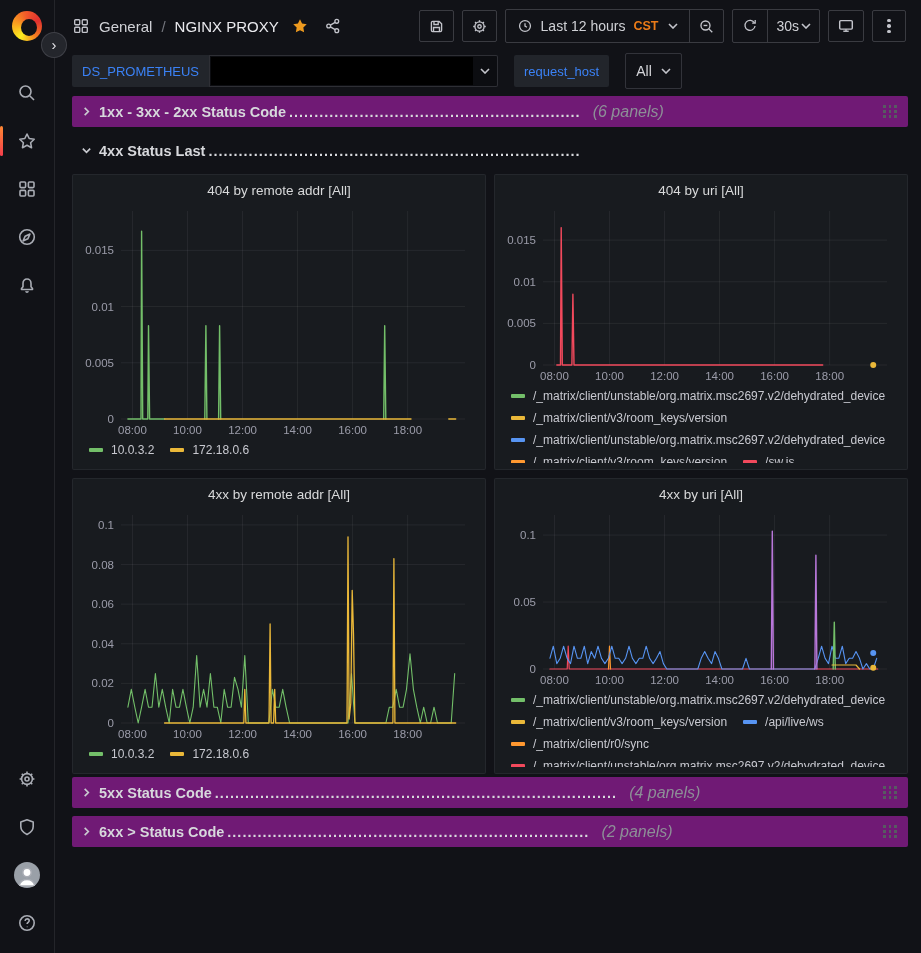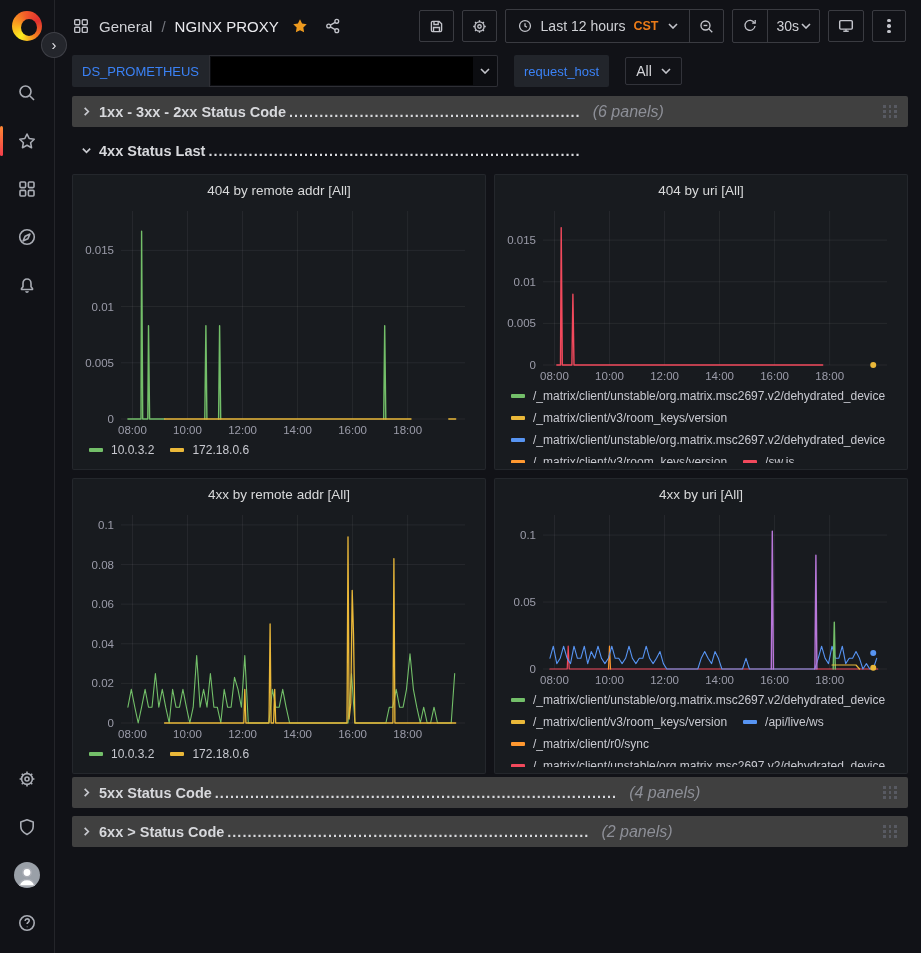--- a/index.html
+++ b/index.html
@@ -72,27 +72,27 @@
   .var-label { display:flex; align-items:center; padding:0 10px;
     background:#22252b; color:#3b82f6; font-size:13px; font-weight:500;
     border-radius:2px 0 0 2px; cursor:pointer; white-space:nowrap; }
   .var-select { width:289px; background:#0c0d11;
     border:1px solid rgba(204,204,220,0.18); border-radius:0 2px 2px 0;
     display:flex; align-items:center; cursor:pointer; }
   .redacted { flex:1; align-self:stretch; margin:1px 0 1px 1px; background:#000; }
   .var-select .caret { margin:0 7px; }
   .var-value { display:flex; align-items:center; gap:7px; padding:0 10px;
     border:1px solid rgba(204,204,220,0.18); border-radius:2px;
-    font-size:14px; color:#d5d6da; cursor:pointer; height:28px; }
+    font-size:14px; color:#d5d6da; cursor:pointer; height:36px; }
 
   
   .dash { flex:1; overflow:hidden; padding:9px 13px 0 17px; }
   .row-head { height:31px; display:flex; align-items:center; padding:0 9px;
     margin-bottom:8px; border-radius:2px; cursor:pointer; }
-  .row-head.collapsed { background:#404040;text-align:right; }
+  .row-head.collapsed { background:#701a75;text-align:right; }
   .row-chev { stroke:#c9cad0; fill:none; stroke-width:1.8; flex:none; }
   .row-title { font-size:14.5px; font-weight:700; color:#d7d8dc;
     margin-left:7px; white-space:nowrap; }
   .row-dots { font-size:14.5px; font-weight:700; color:#d7d8dc;
     letter-spacing:1px; margin-left:3px; white-space:nowrap; overflow:hidden; }
   .row-count { font-size:16px; font-style:italic; color:#8d8f97;
     margin-left:12px; white-space:nowrap; }
   .drag { margin-left:auto; display:grid; grid-template-columns:repeat(3,3px);
     gap:2.5px; cursor:grab; padding:2px; }
   .drag i { width:2.5px; height:2.5px; background:#585a62; }

